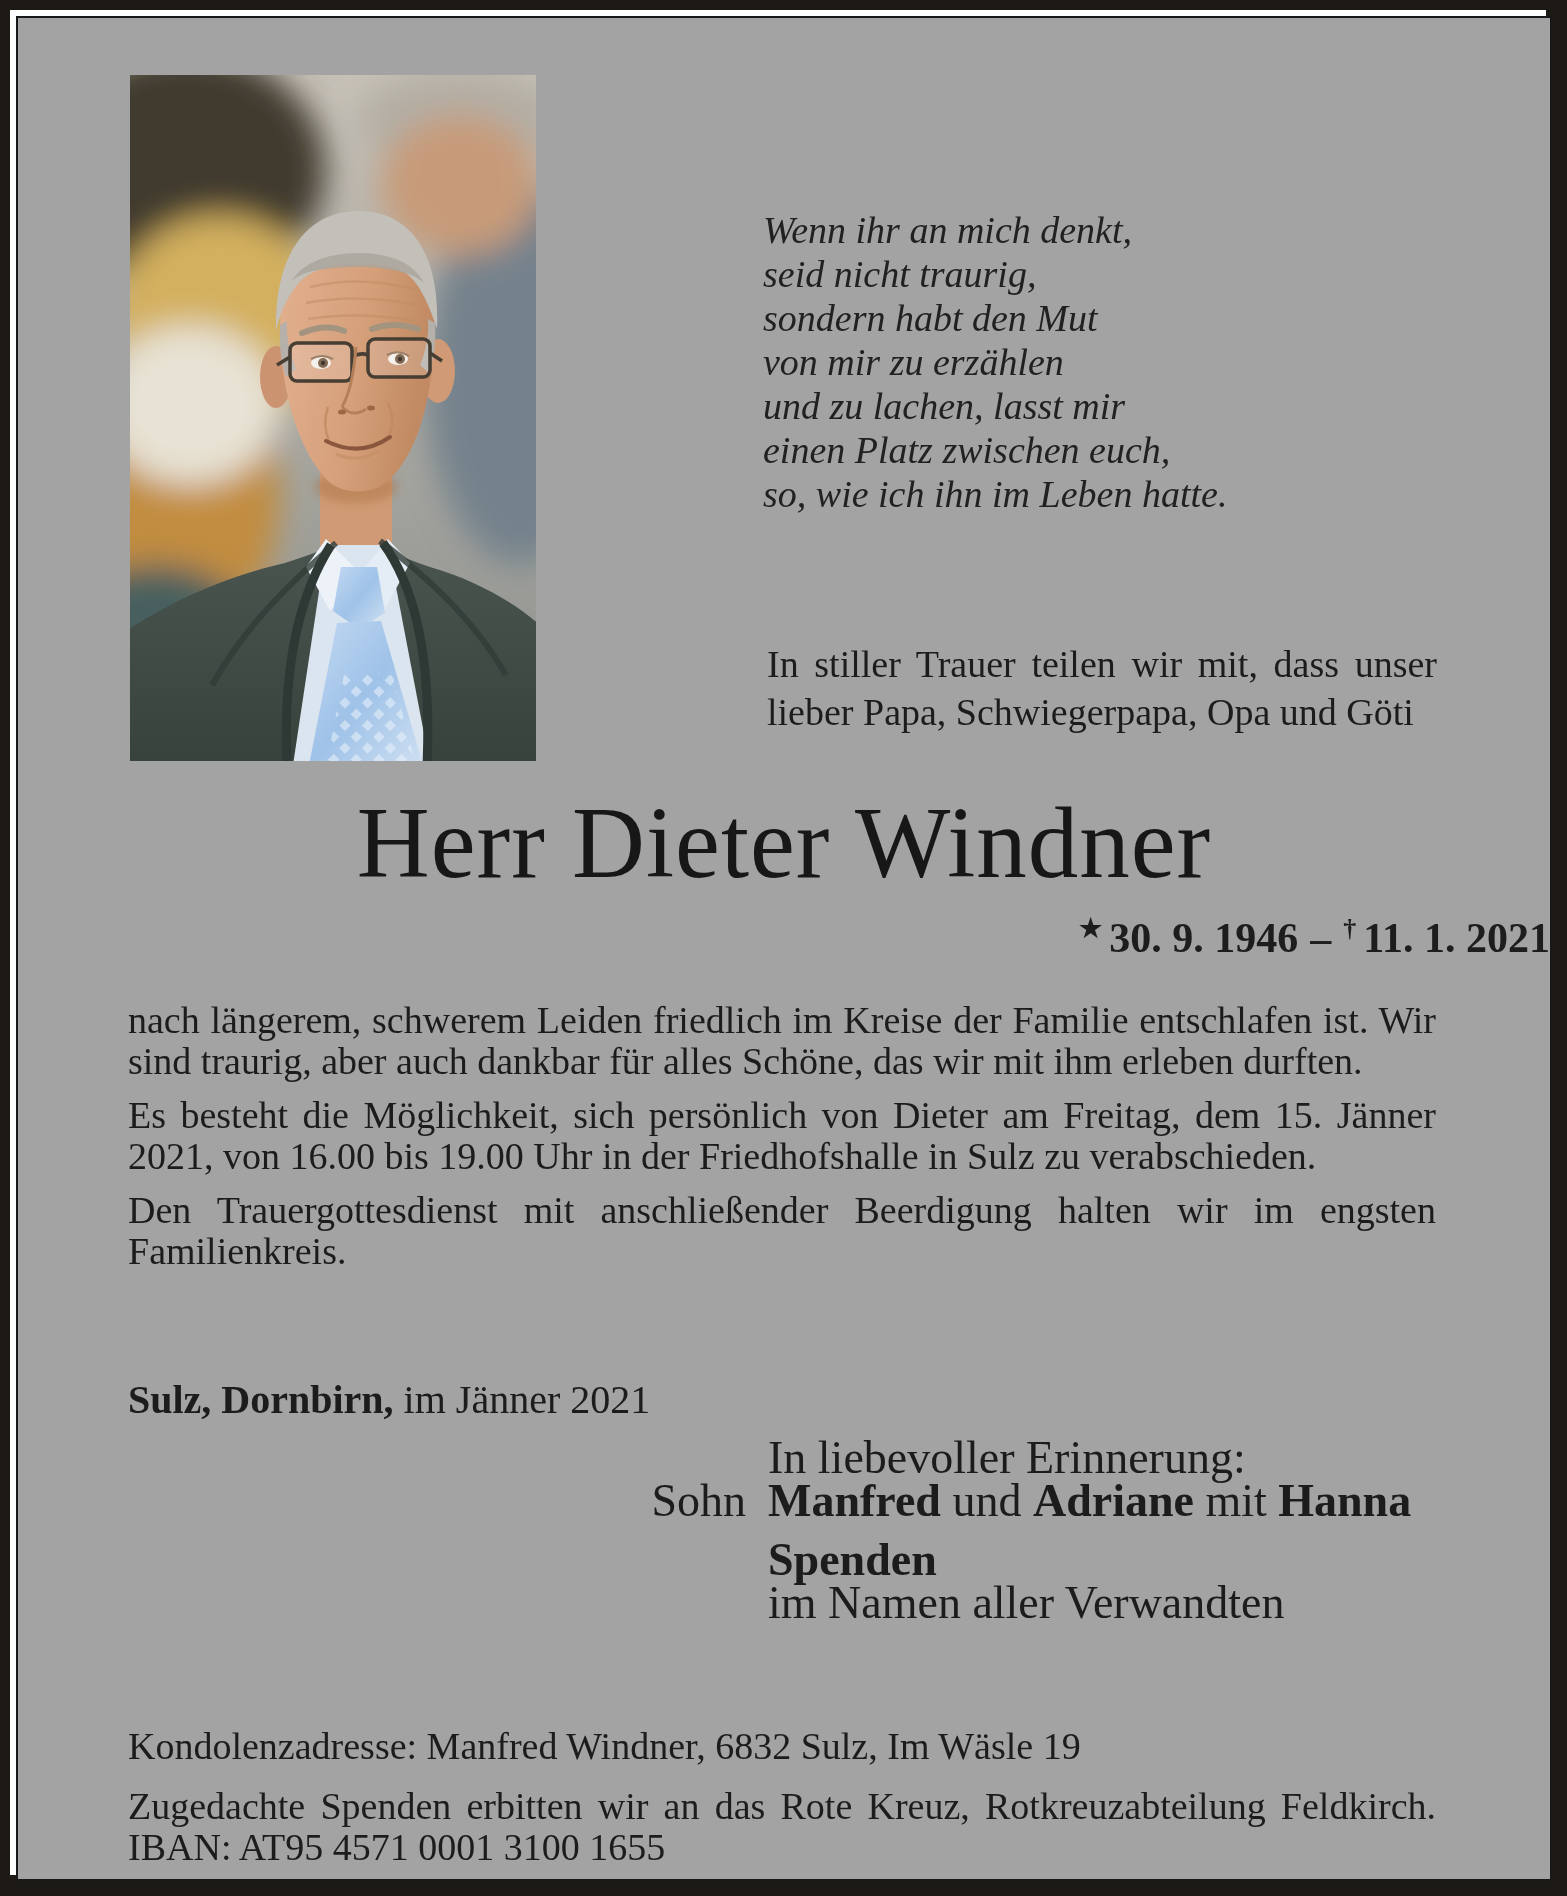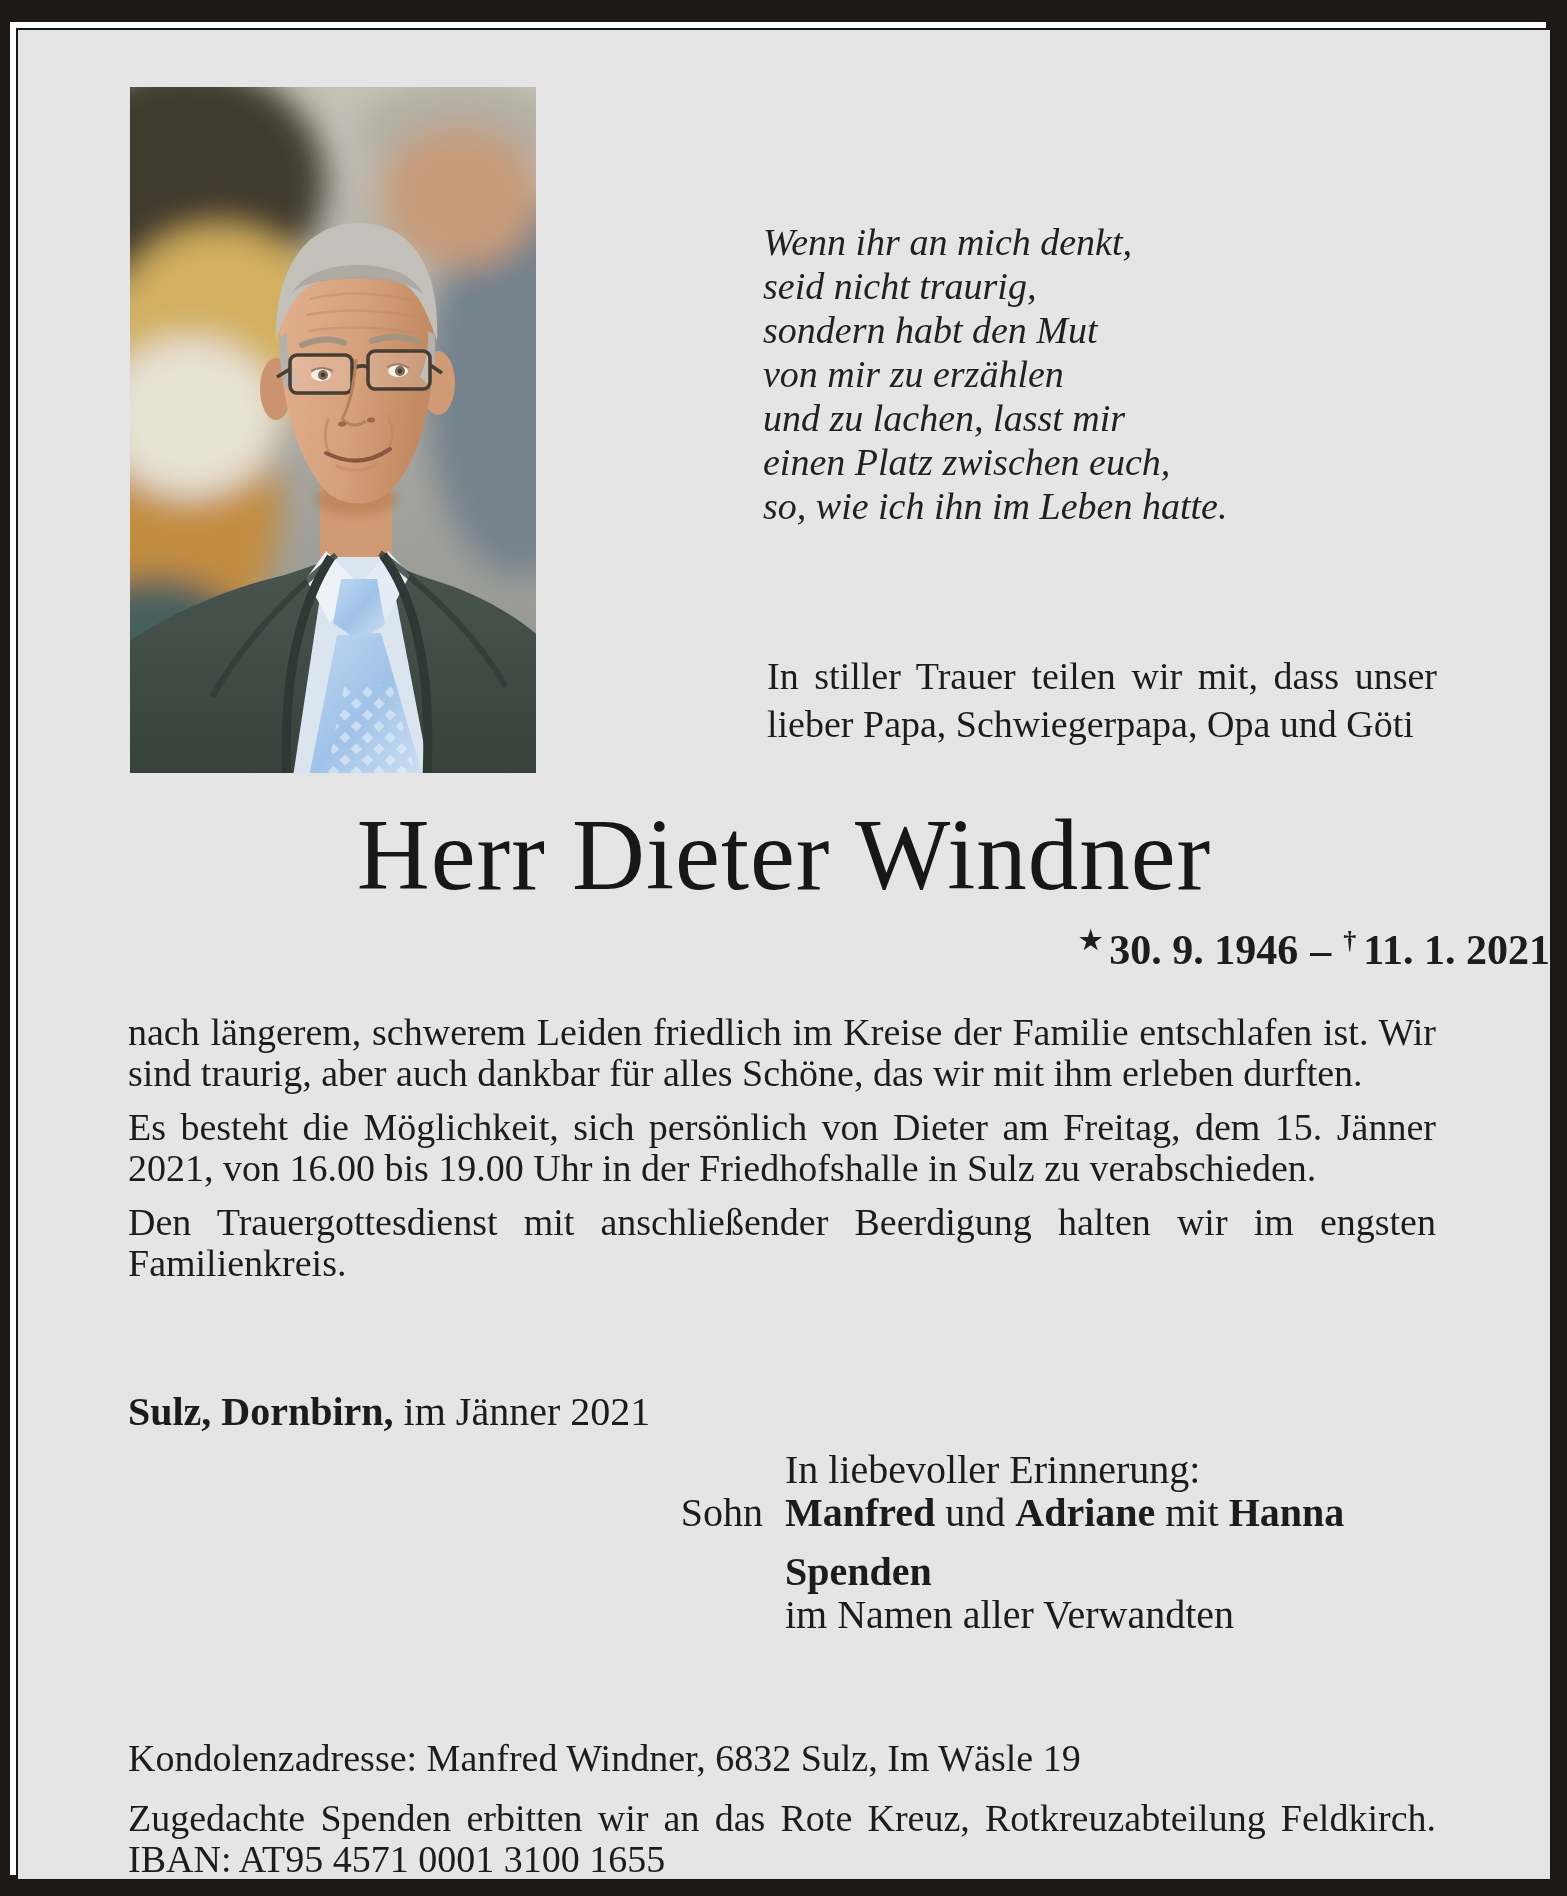--- a/index.html
+++ b/index.html
@@ -7,24 +7,23 @@
     width:1567px;height:1896px;
     background:#1d1915;
     font-family:"Liberation Serif","DejaVu Serif",serif;
     color:#1c1c1c;
     position:relative;
     overflow:hidden;
   }
   .card{
     position:absolute;
     left:16px;top:16px;right:15px;bottom:15px;
-    background:#e5e5e5;
+    background:#a3a3a3;
     border:2px solid #181818;
     box-shadow:-6px -6px 0 0 #ffffff;
-    margin-top:12px;
   }
   .photo{
     position:absolute;left:112px;top:57px;width:406px;height:686px;
     overflow:hidden;
   }
   .poem{
     position:absolute;left:745px;top:190px;width:640px;
     font-style:italic;font-size:38px;line-height:44px;
     color:#222120;
   }
@@ -48,21 +47,21 @@
     font-size:38px;line-height:41px;text-align:justify;
     hyphens:auto;-webkit-hyphens:auto;
   }
   .body-text p{margin:0 0 13px 0;}
   .place-date{
     position:absolute;left:110px;top:1358px;font-size:40px;
   }
   .place-date .b{font-weight:bold;}
   .family{
     position:absolute;left:0;top:1418px;width:1420px;
-    font-size:40px;line-height:43px;padding-left:17px;
+    font-size:46px;line-height:43px;
   }
   .frow{display:grid;grid-template-columns:728px 1fr;column-gap:22px;}
   .frow .flabel{text-align:right;}
   .frow .fnames{text-align:left;}
   .frow.gap{margin-top:16px;}
   .b{font-weight:bold;}
   .condolence{
     position:absolute;left:110px;top:1706px;width:1308px;font-size:38px;
   }
   .donation{

